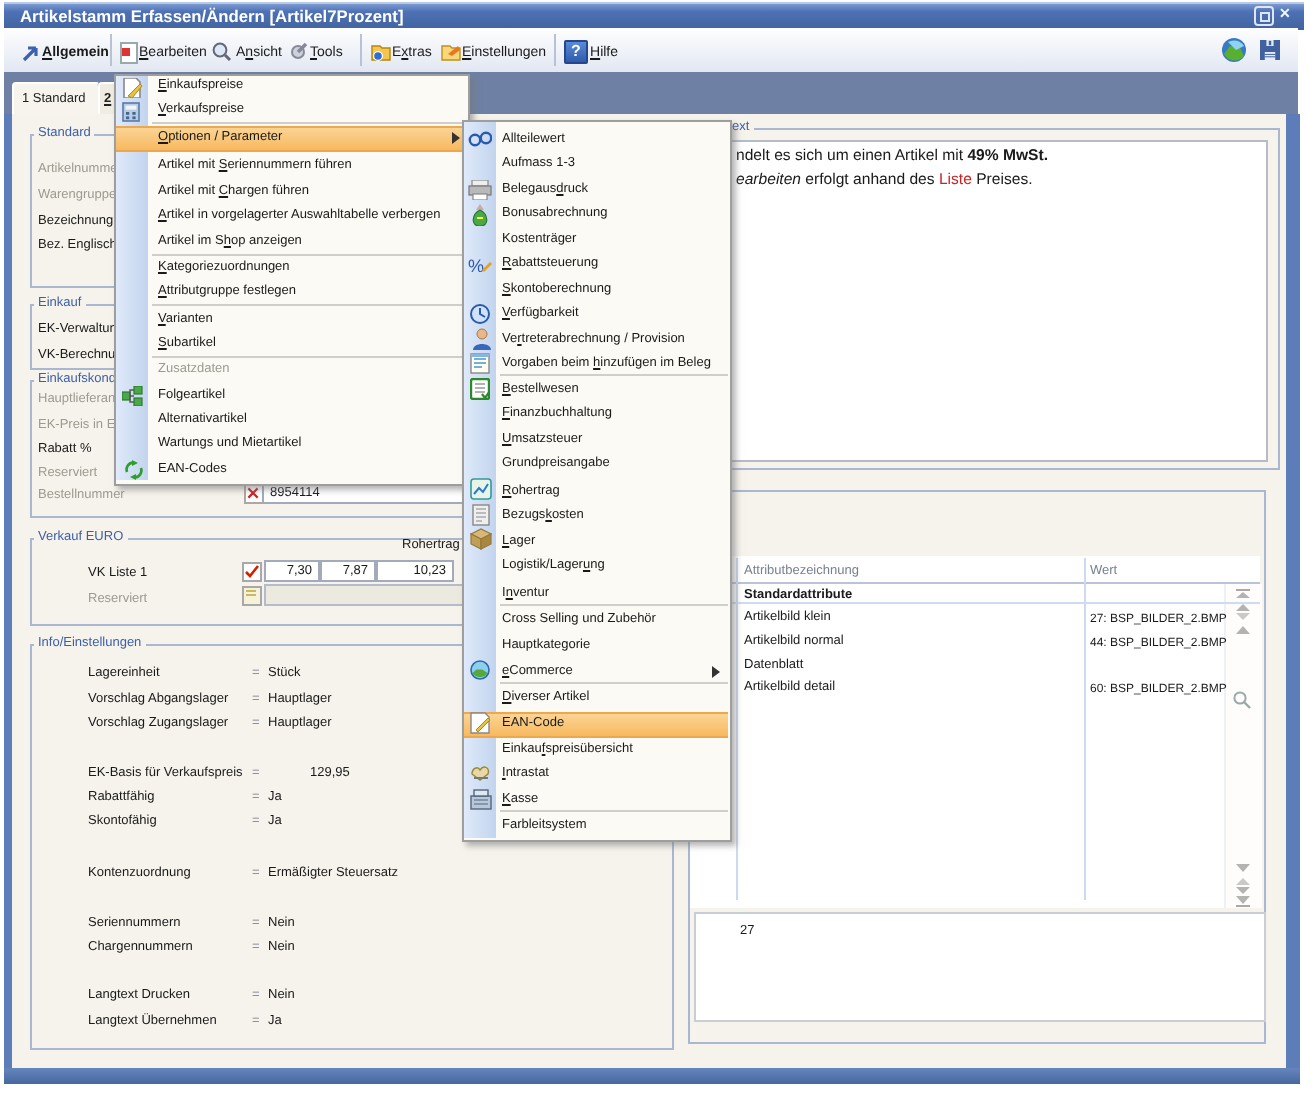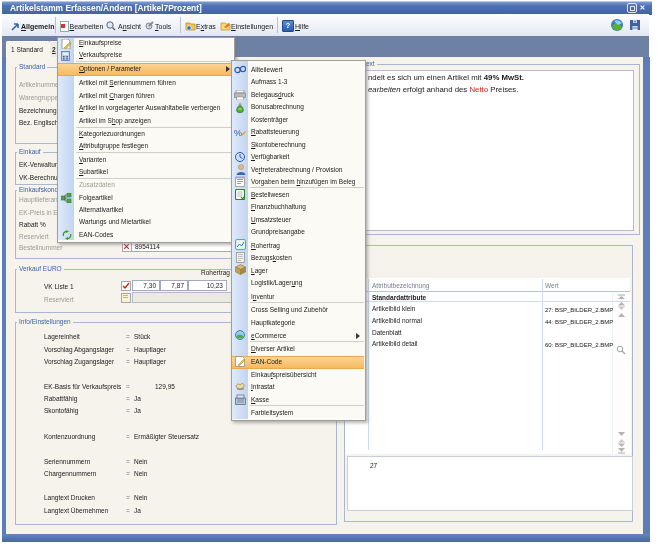--- a/index.html
+++ b/index.html
@@ -178,21 +178,21 @@
 <div class="t" style="left:126px;top:494px;color:#6b7687">=</div>
 <div class="t" style="left:134px;top:494px">Nein</div>
 <div class="t" style="left:44px;top:507px">Langtext Übernehmen</div>
 <div class="t" style="left:126px;top:507px;color:#6b7687">=</div>
 <div class="t" style="left:134px;top:507px">Ja</div>
 
 <div class="fs" style="left:344px;top:64px;width:294px;height:169px"></div>
 <div class="lbl" style="left:364px;top:60px">ext</div>
 <div class="a" style="left:350px;top:70px;width:282px;height:159px;background:#fff;border:1px solid #b4bccc"></div>
 <div class="t" style="left:368px;top:72.5px;font-size:7.8px;line-height:9px">ndelt es sich um einen Artikel mit <b>49% MwSt.</b></div>
-<div class="t" style="left:368px;top:84.5px;font-size:7.8px;line-height:9px"><i>earbeiten</i> erfolgt anhand des <span style="color:#cc2222">Netto</span> Preises.</div>
+<div class="t" style="left:368px;top:84.5px;font-size:7.8px;line-height:9px"><i>earbeiten</i> erfolgt anhand des <span style="color:#cc2222">Liste</span> Preises.</div>
 
 <div class="fs" style="left:344px;top:245px;width:287px;height:275px"></div>
 <div class="a" style="left:345px;top:278px;width:285px;height:176px;background:#fff"></div>
 <div class="a" style="left:345px;top:291px;width:285px;height:1px;background:#b9c4d6"></div>
 <div class="t" style="left:372px;top:282px;color:#77808e">Attributbezeichnung</div>
 <div class="t" style="left:545px;top:282px;color:#77808e">Wert</div>
 <div class="a" style="left:368px;top:279px;width:1px;height:171px;background:#ccd9ee"></div>
 <div class="a" style="left:542px;top:279px;width:1px;height:171px;background:#ccd9ee"></div>
 <div class="a" style="left:612px;top:292px;width:18px;height:162px;background:#fefdfb;border-left:1px solid #edf0f5"></div>
 <div class="t" style="left:372px;top:294px;font-weight:bold">Standardattribute</div>

